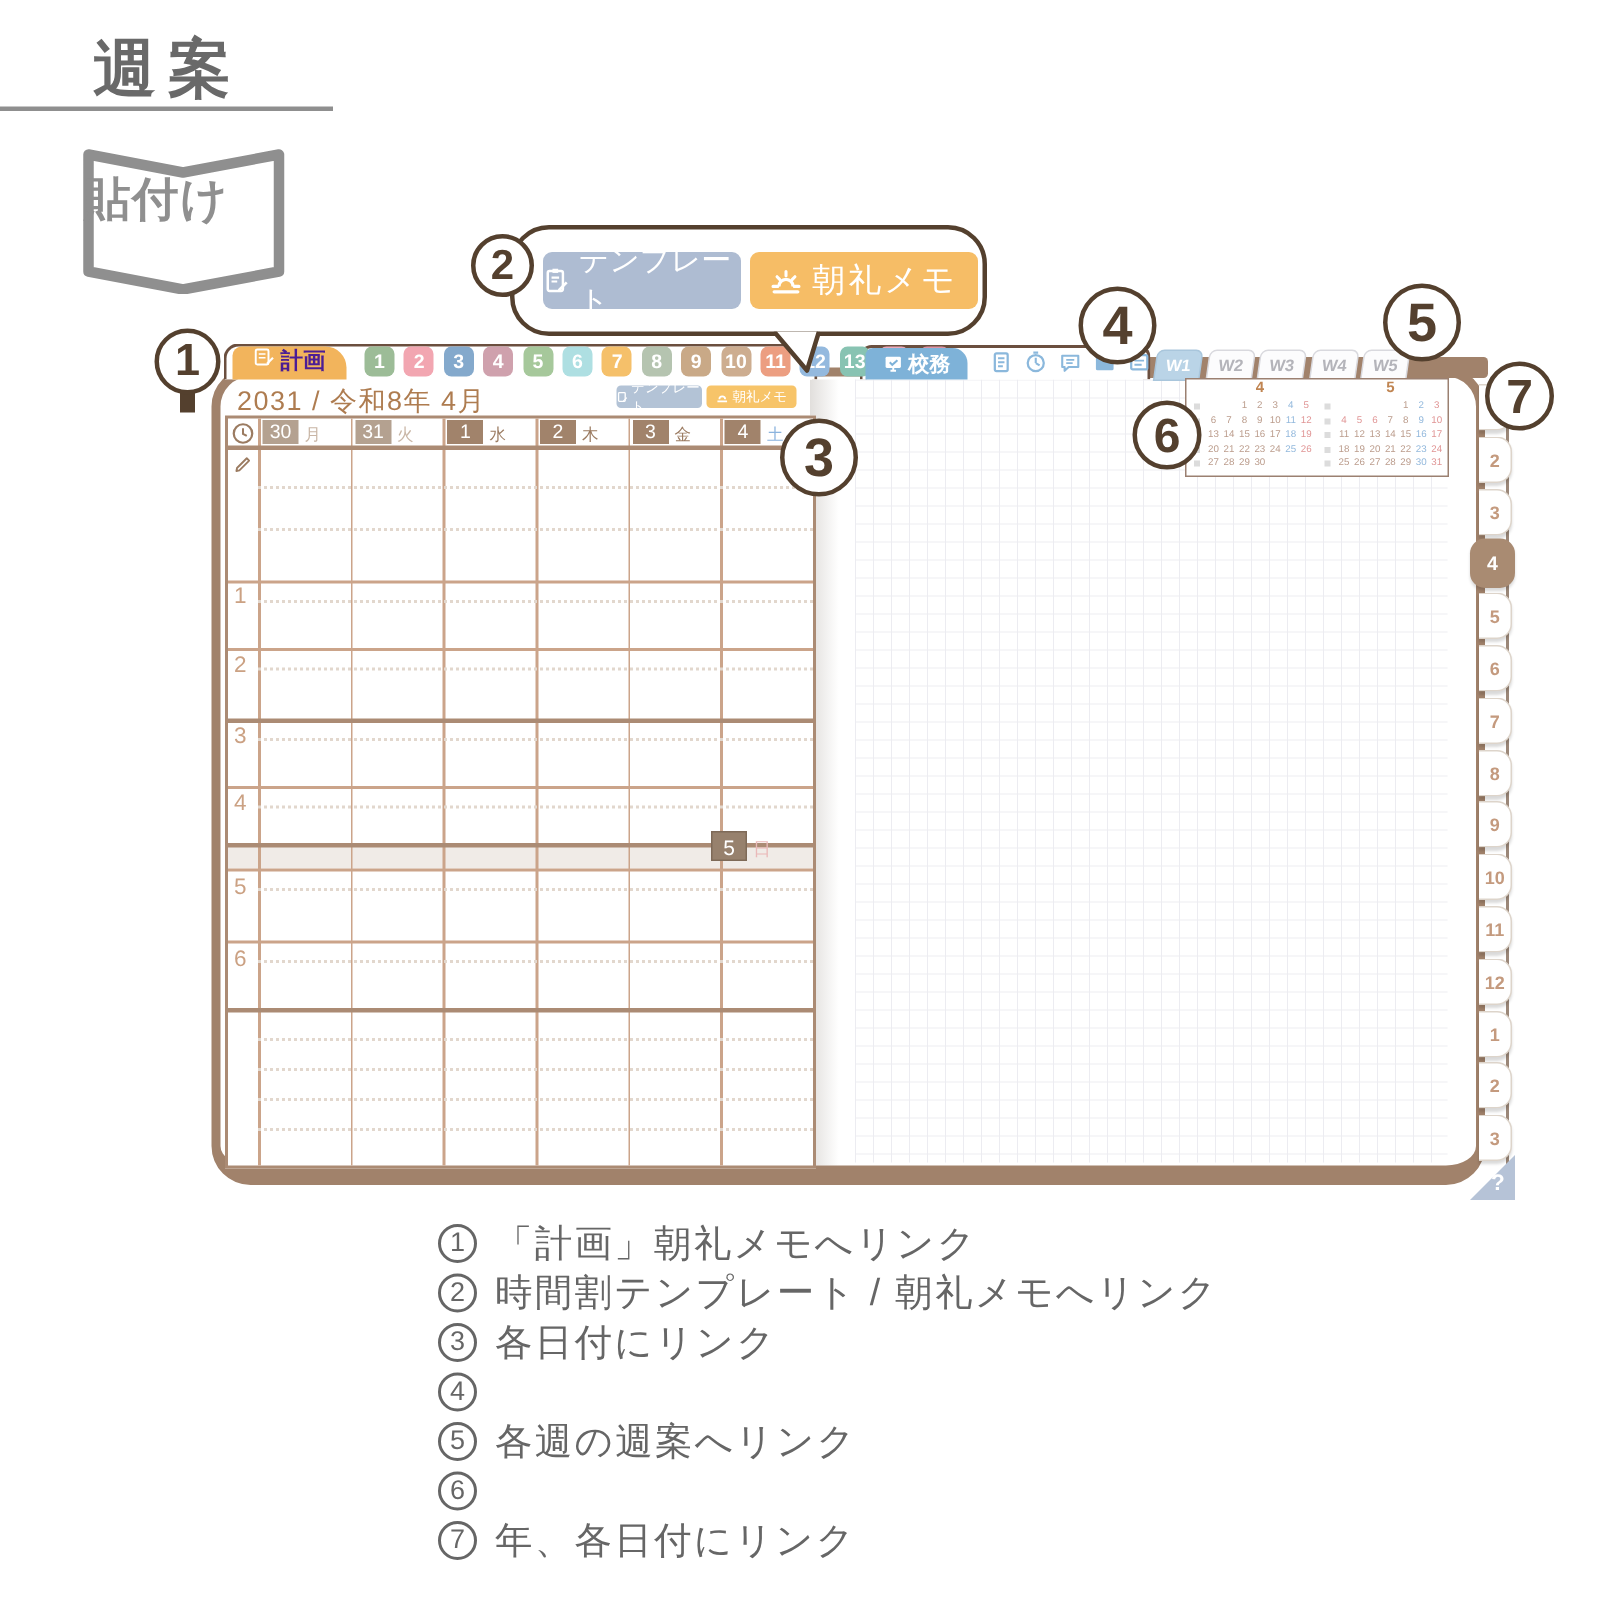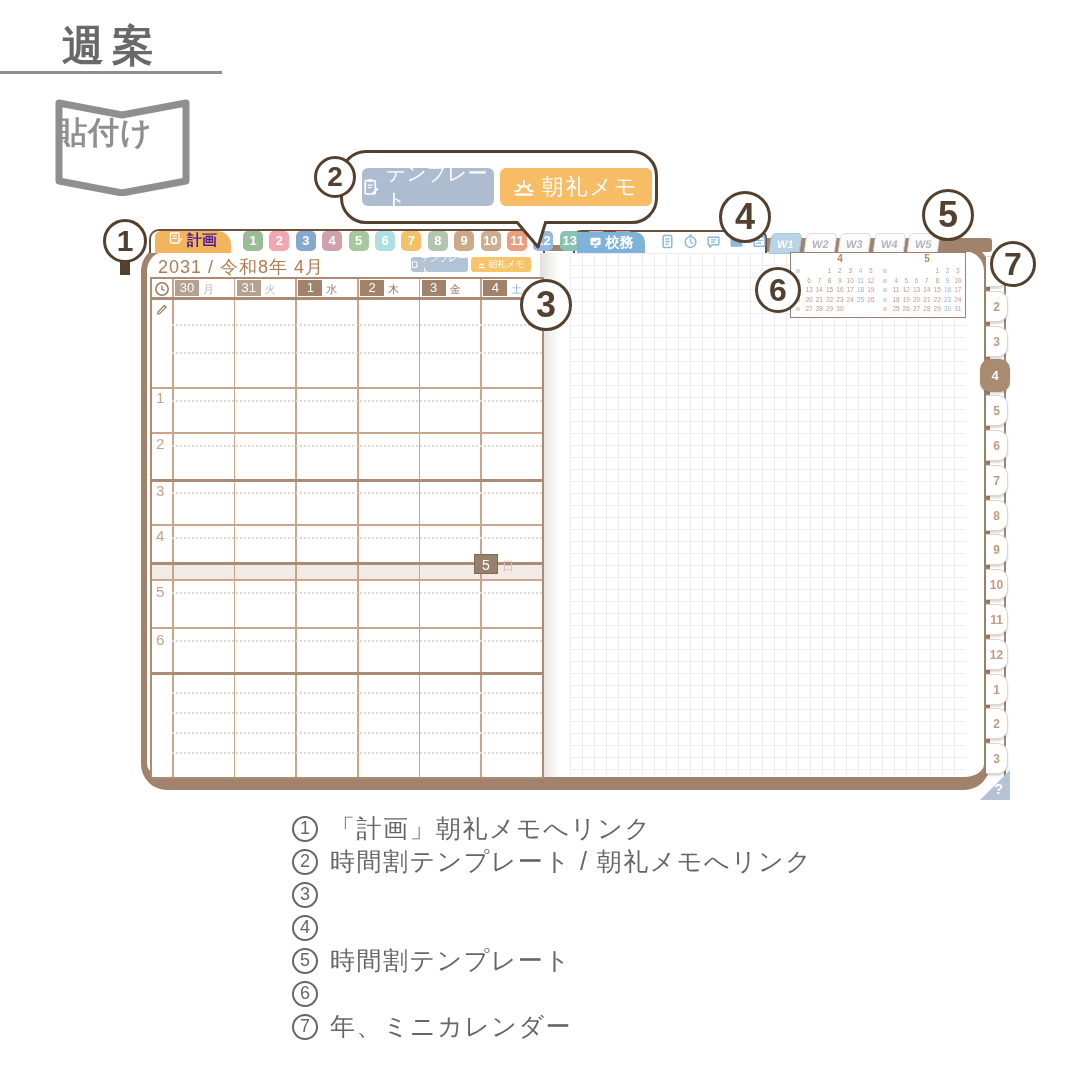--- a/index.html
+++ b/index.html
@@ -449,29 +449,30 @@
       <div class="legend-row">
         <span class="legend-num">1</span>
         <span class="legend-text">「計画」朝礼メモへリンク</span>
       </div>
       <div class="legend-row">
         <span class="legend-num">2</span>
         <span class="legend-text">時間割テンプレート / 朝礼メモへリンク</span>
       </div>
       <div class="legend-row">
         <span class="legend-num">3</span>
+        <span class="legend-text">各日付にリンク</span>
       </div>
       <div class="legend-row">
         <span class="legend-num">4</span>
       </div>
       <div class="legend-row">
         <span class="legend-num">5</span>
-        <span class="legend-text">時間割テンプレート</span>
+        <span class="legend-text">各週の週案へリンク</span>
       </div>
       <div class="legend-row">
         <span class="legend-num">6</span>
       </div>
       <div class="legend-row">
         <span class="legend-num">7</span>
-        <span class="legend-text">年、ミニカレンダー</span>
+        <span class="legend-text">年、各日付にリンク</span>
       </div>
     </div>
 </div>
 
 </body></html>

